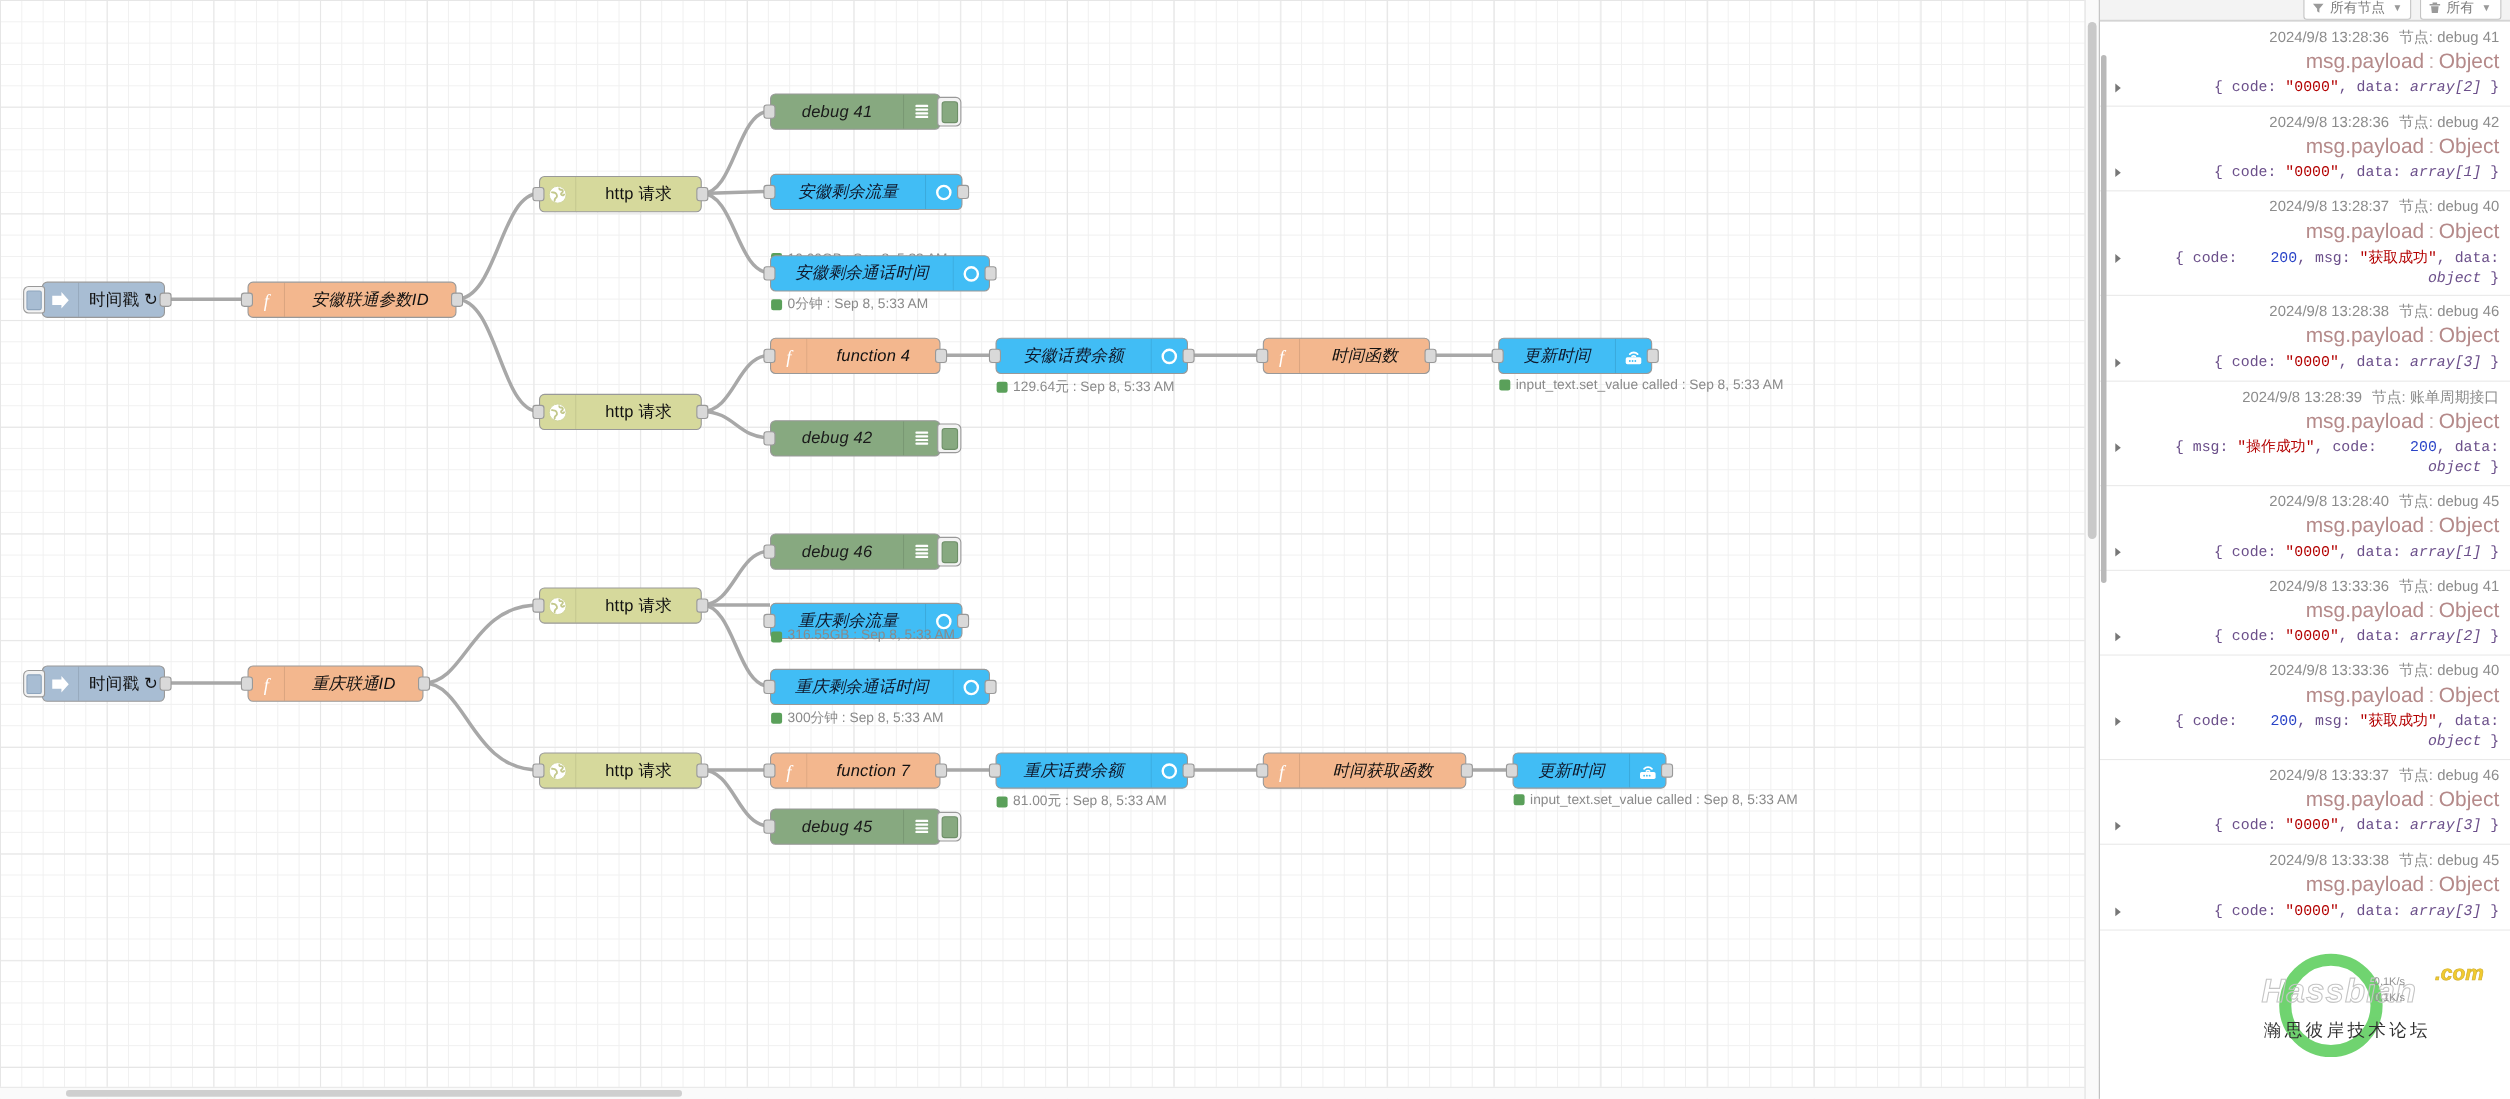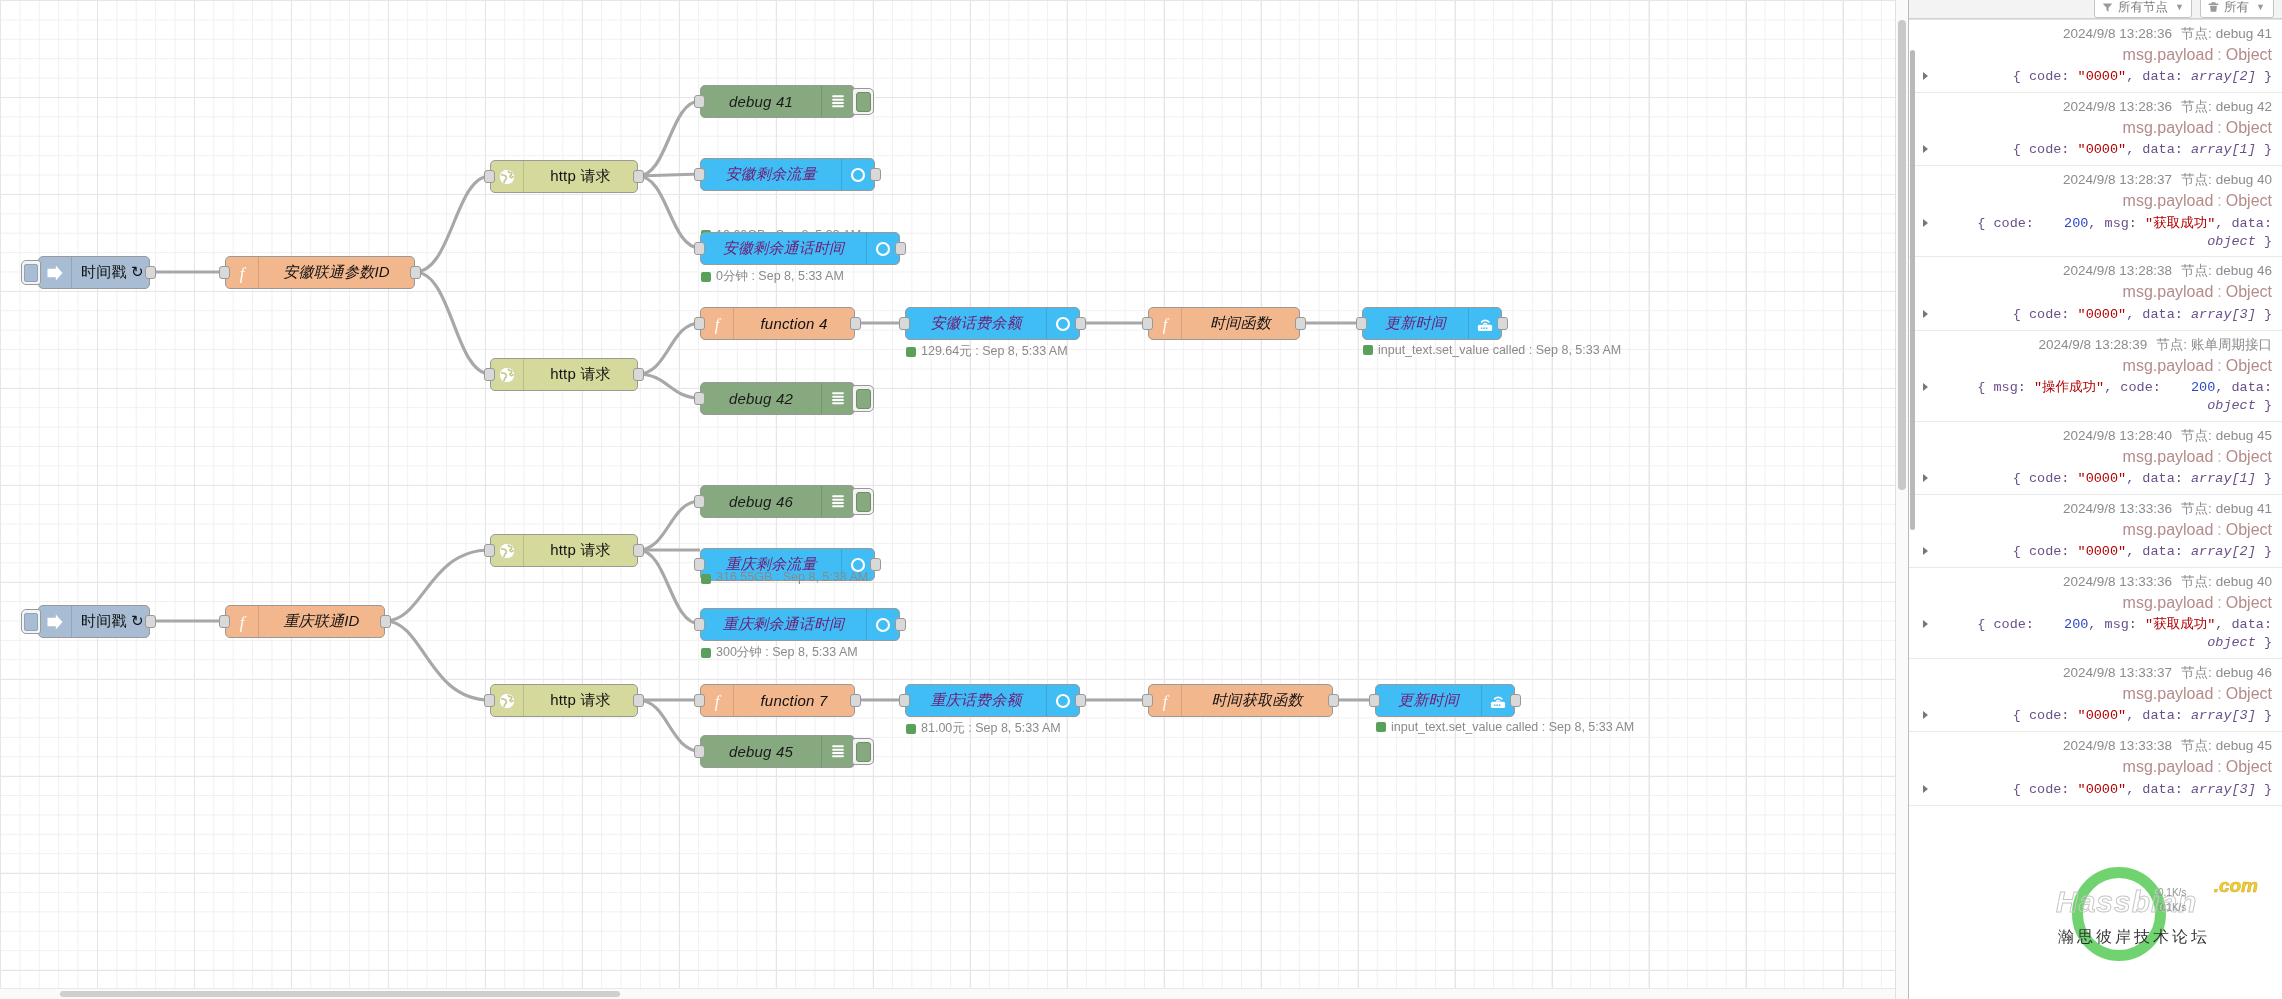--- a/index.html
+++ b/index.html
@@ -71,21 +71,21 @@
   .port.out { right: -7px; }
 
   
   .n-inject   { background: #a8bdd3; }
   .n-function { background: #f3b78e; }
   .n-http     { background: #d6d99c; }
   .n-debug    { background: #87a980; }
   .n-ha       { background: #41bdf5; }
 
   .n-inject .lbl, .n-http .lbl { font-style: normal; }
-  .n-ha .lbl { color: #701a75; }
+  .n-ha .lbl { color: #0f172a; }
   .n-debug .lbl { color: #1a1a1a; }
 
   
   .inject-btn {
     position: absolute;
     left: -18px; top: 3px;
     width: 20px; height: 25px;
     background: #f3f3f3;
     border: 1px solid #999;
     border-radius: 5px 3px 3px 5px;
@@ -173,21 +173,21 @@
     padding: 5px 10px 6px 12px;
     line-height: 1.33;
     text-align: right;
   }
   .msg .mhead {
     font-size: 13.5px; color: #8c8c8c; white-space: nowrap;
   }
   .msg .mhead .ts { color: #8c8c8c; }
   .msg .mhead .nd { color: #8c8c8c; margin-left: 9px; }
   .msg .mtopic {
-    font-size: 16px; color: #b58a8a; margin-top: 1px;
+    font-size: 19px; color: #b58a8a; margin-top: 1px;
   }
   .msg .mtopic .sep { color: #c9b0b0; }
   .msg .mbody {
     font-family: "Liberation Mono", monospace;
     font-size: 13.5px;
     color: #6b4f8a;
     margin-top: 3px;
     padding-left: 14px;
     position: relative;
     word-break: break-word;

